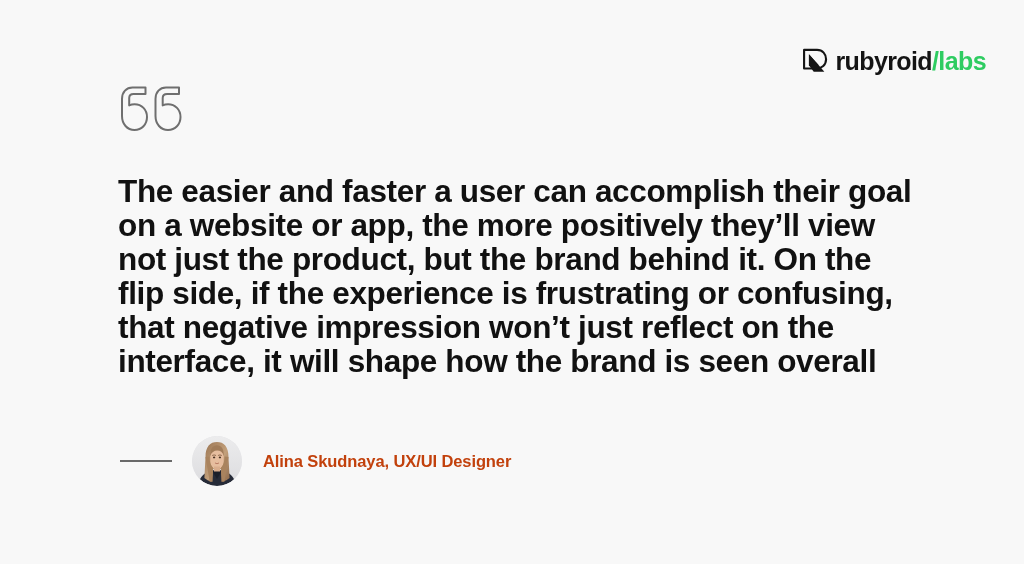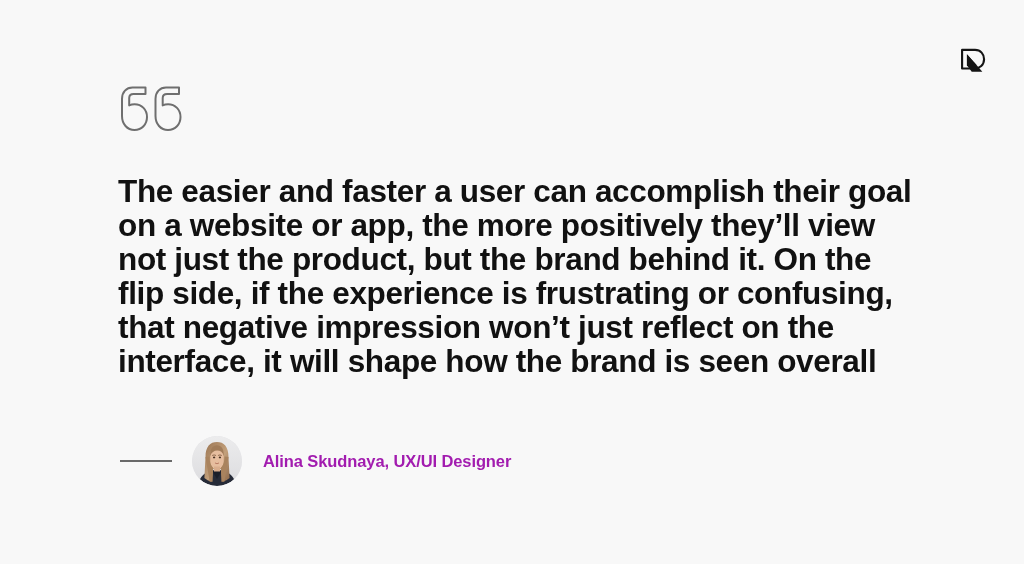--- a/index.html
+++ b/index.html
@@ -94,37 +94,38 @@
     flex: none;
     background: #e3e3e6;
     position: relative;
   }
   .avatar svg { display: block; width: 50px; height: 50px; }
   .attr-name {
     margin-left: 21px;
     font-size: 16.5px;
     font-weight: 700;
     letter-spacing: -0.1px;
-    color: #a21caf;
+    color: #c2410c;
     white-space: nowrap;
   }
 </style>
 </head>
 <body>
 
 <div class="slide">
 
   <div class="brand">
     <span class="brand-mark">
       <svg viewBox="0 0 28 28" xmlns="http://www.w3.org/2000/svg">
         <path d="M3.2 2.0 L16.6 2.0 C22.4 2.0 26.0 6.2 26.0 11.6 C26.0 17.6 21.6 21.2 16.0 21.2 L3.2 21.2 Z" fill="none" stroke="#141414" stroke-width="2.2" stroke-linejoin="round"></path>
         <path d="M8.2 6.6 L8.2 18.0 L18.4 18.0 Z" fill="#141414"></path>
         <path d="M8.2 6.6 L18.4 18.0 L24.2 24.6 L13.2 24.6 L8.2 18.0 Z" fill="#141414"></path>
       </svg>
     </span>
+    <span class="brand-word"><span>rubyroid</span><span class="accent">/labs</span></span>
   </div>
 
   <span class="quote-glyph">
     <svg viewBox="0 0 64 50" xmlns="http://www.w3.org/2000/svg">
       <path d="M26.5 3.5 L13.5 3.5 C7.4 3.5 3.0 8.0 3.0 15.0 L3.0 32.0 C3.0 40.0 8.2 46.0 15.5 46.0 C22.8 46.0 28.0 40.3 28.0 33.0 C28.0 25.7 22.8 20.2 15.6 20.2 C13.4 20.2 11.6 20.7 10.2 21.4 L10.2 14.0 C10.2 11.3 11.8 10.0 14.6 10.0 L26.5 10.0 Z" fill="none" stroke="#6f6f6f" stroke-width="2" stroke-linejoin="round" stroke-linecap="round"></path>
       <path d="M60.0 3.5 L47.0 3.5 C40.9 3.5 36.5 8.0 36.5 15.0 L36.5 32.0 C36.5 40.0 41.7 46.0 49.0 46.0 C56.3 46.0 61.5 40.3 61.5 33.0 C61.5 25.7 56.3 20.2 49.1 20.2 C46.9 20.2 45.1 20.7 43.7 21.4 L43.7 14.0 C43.7 11.3 45.3 10.0 48.1 10.0 L60.0 10.0 Z" fill="none" stroke="#6f6f6f" stroke-width="2" stroke-linejoin="round" stroke-linecap="round"></path>
     </svg>
   </span>
 
   <p class="quote-text">The easier and faster a user can accomplish their goal

